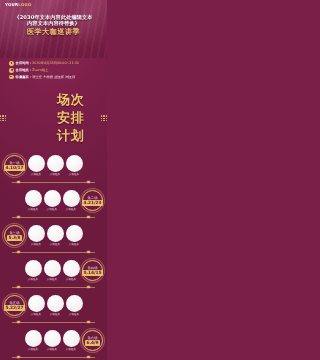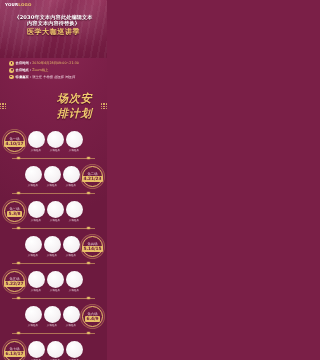--- a/index.html
+++ b/index.html
@@ -97,24 +97,23 @@
     gap:3px; margin:6px 0 4px 0;
   }
   .dots {
     display:grid;
     grid-template-columns:repeat(3,1.3px);
     grid-template-rows:repeat(3,1.3px);
     gap:1px;
   }
   .dots i { display:block; width:1.3px; height:1.3px; background:#e8c06a; border-radius:50%; }
   .section-title {
-    font-size:11px; font-weight:bold;
+    font-size:13px; font-weight:bold;
     color:#f0c96e; letter-spacing:0.8px;
     text-shadow:0 0.6px 1px rgba(60,8,30,0.8);
-    font-style:italic;
     margin-left:48px;
   }
   
   .schedule { position:relative; padding:0 4px; }
   .srow {
     position:relative;
     display:flex; align-items:center;
     justify-content:flex-start;
     gap:2.5px; height:33px;
   }

